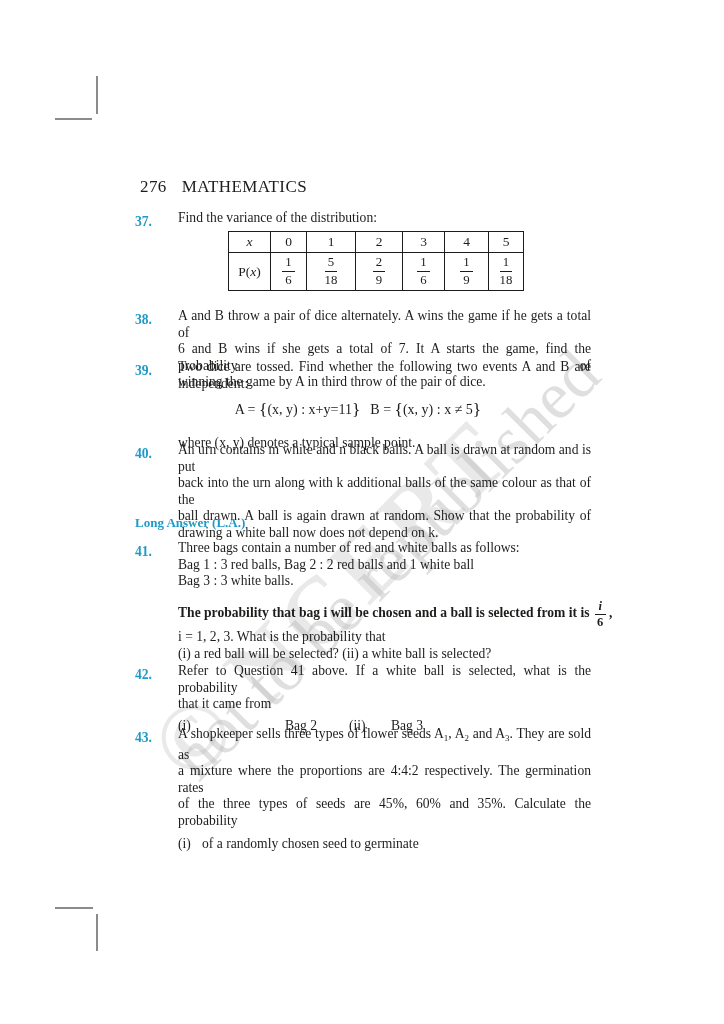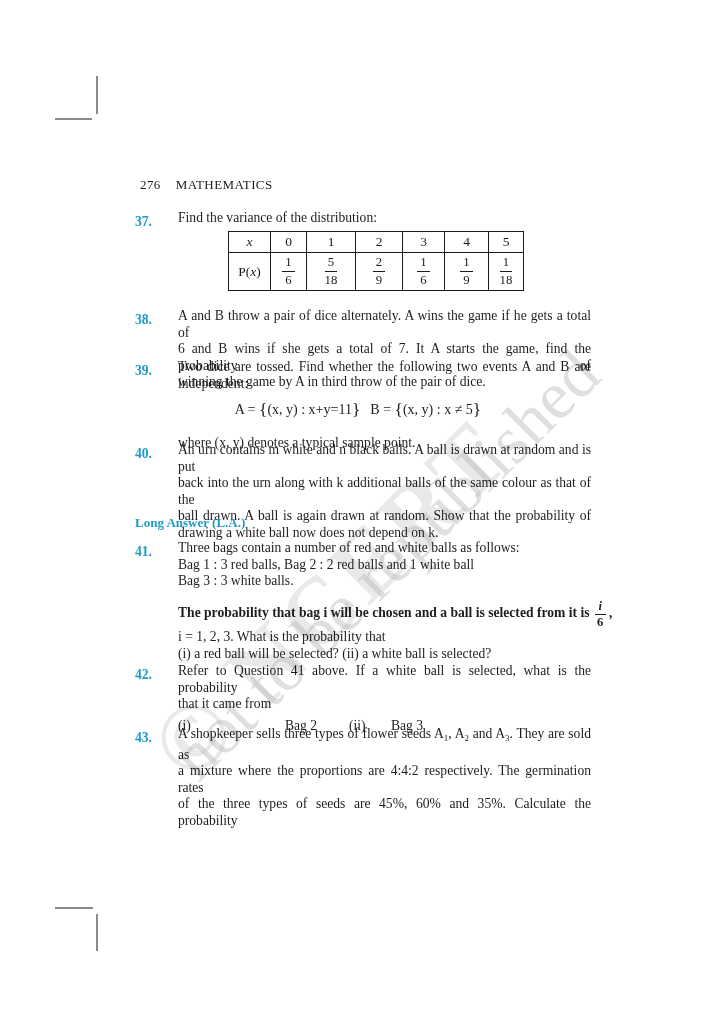--- a/index.html
+++ b/index.html
@@ -13,21 +13,21 @@
   .wm {
     position:absolute; white-space:nowrap;
     transform:translate(-50%,-50%) rotate(-45deg);
     color:var(--watermark,#bbbbbb);
   }
   .wm1 { left:330px; top:600px; font-size:95px; font-weight:bold; letter-spacing:5px; opacity:0.30; }
   .wm2 { left:385px; top:565px; font-size:68px; opacity:0.45; }
   
   .crop { position:absolute; background:#8b8b8b; z-index:1; }
   
-  .header { position:absolute; left:140px; top:177px; z-index:2; font-size:13px; letter-spacing:0.4px; }
+  .header { position:absolute; left:140px; top:177px; z-index:2; font-size:17px; letter-spacing:0.4px; }
   .header .htitle { margin-left:15px; }
   
   .content { position:absolute; inset:0; z-index:2; }
   .q { position:absolute; left:135px; width:458px; font-size:13.6px; }
   .qnum { position:absolute; left:0; top:4px; font-weight:bold; color:var(--accent,#1f9ac6); line-height:16.6px; }
   .qbody { margin-left:43px; width:413px; }
   .line { line-height:16.6px; }
   .jl { text-align:justify; text-align-last:justify; text-justify:inter-word; }
   
   .eqline { width:360px; text-align:left; text-align-last:center; margin:7px 0 15px 0; font-size:14px; line-height:20px; }
@@ -165,17 +165,18 @@
         <div class="line optrow"><span class="o1">(i)</span><span class="o2">Bag 2</span><span class="o3">(ii)</span><span class="o4">Bag 3</span></div>
       </div>
     </div>
 
     <div class="q" style="top:726px;">
       <span class="qnum">43.</span>
       <div class="qbody">
         <div class="line jl"><span>A shopkeeper sells three types of flower seeds A</span><span class="sub">1</span><span>, A</span><span class="sub">2</span><span> and A</span><span class="sub">3</span><span>. They are sold as</span></div>
         <div class="line jl">a mixture where the proportions are 4:4:2 respectively. The germination rates</div>
         <div class="line jl">of the three types of seeds are 45%, 60% and 35%. Calculate the probability</div>
+        <div class="line itemline"><span class="ilabel">(i)</span><span>of a randomly chosen seed to germinate</span></div>
       </div>
     </div>
 
   </div>
 </div>
 
 </body></html>

